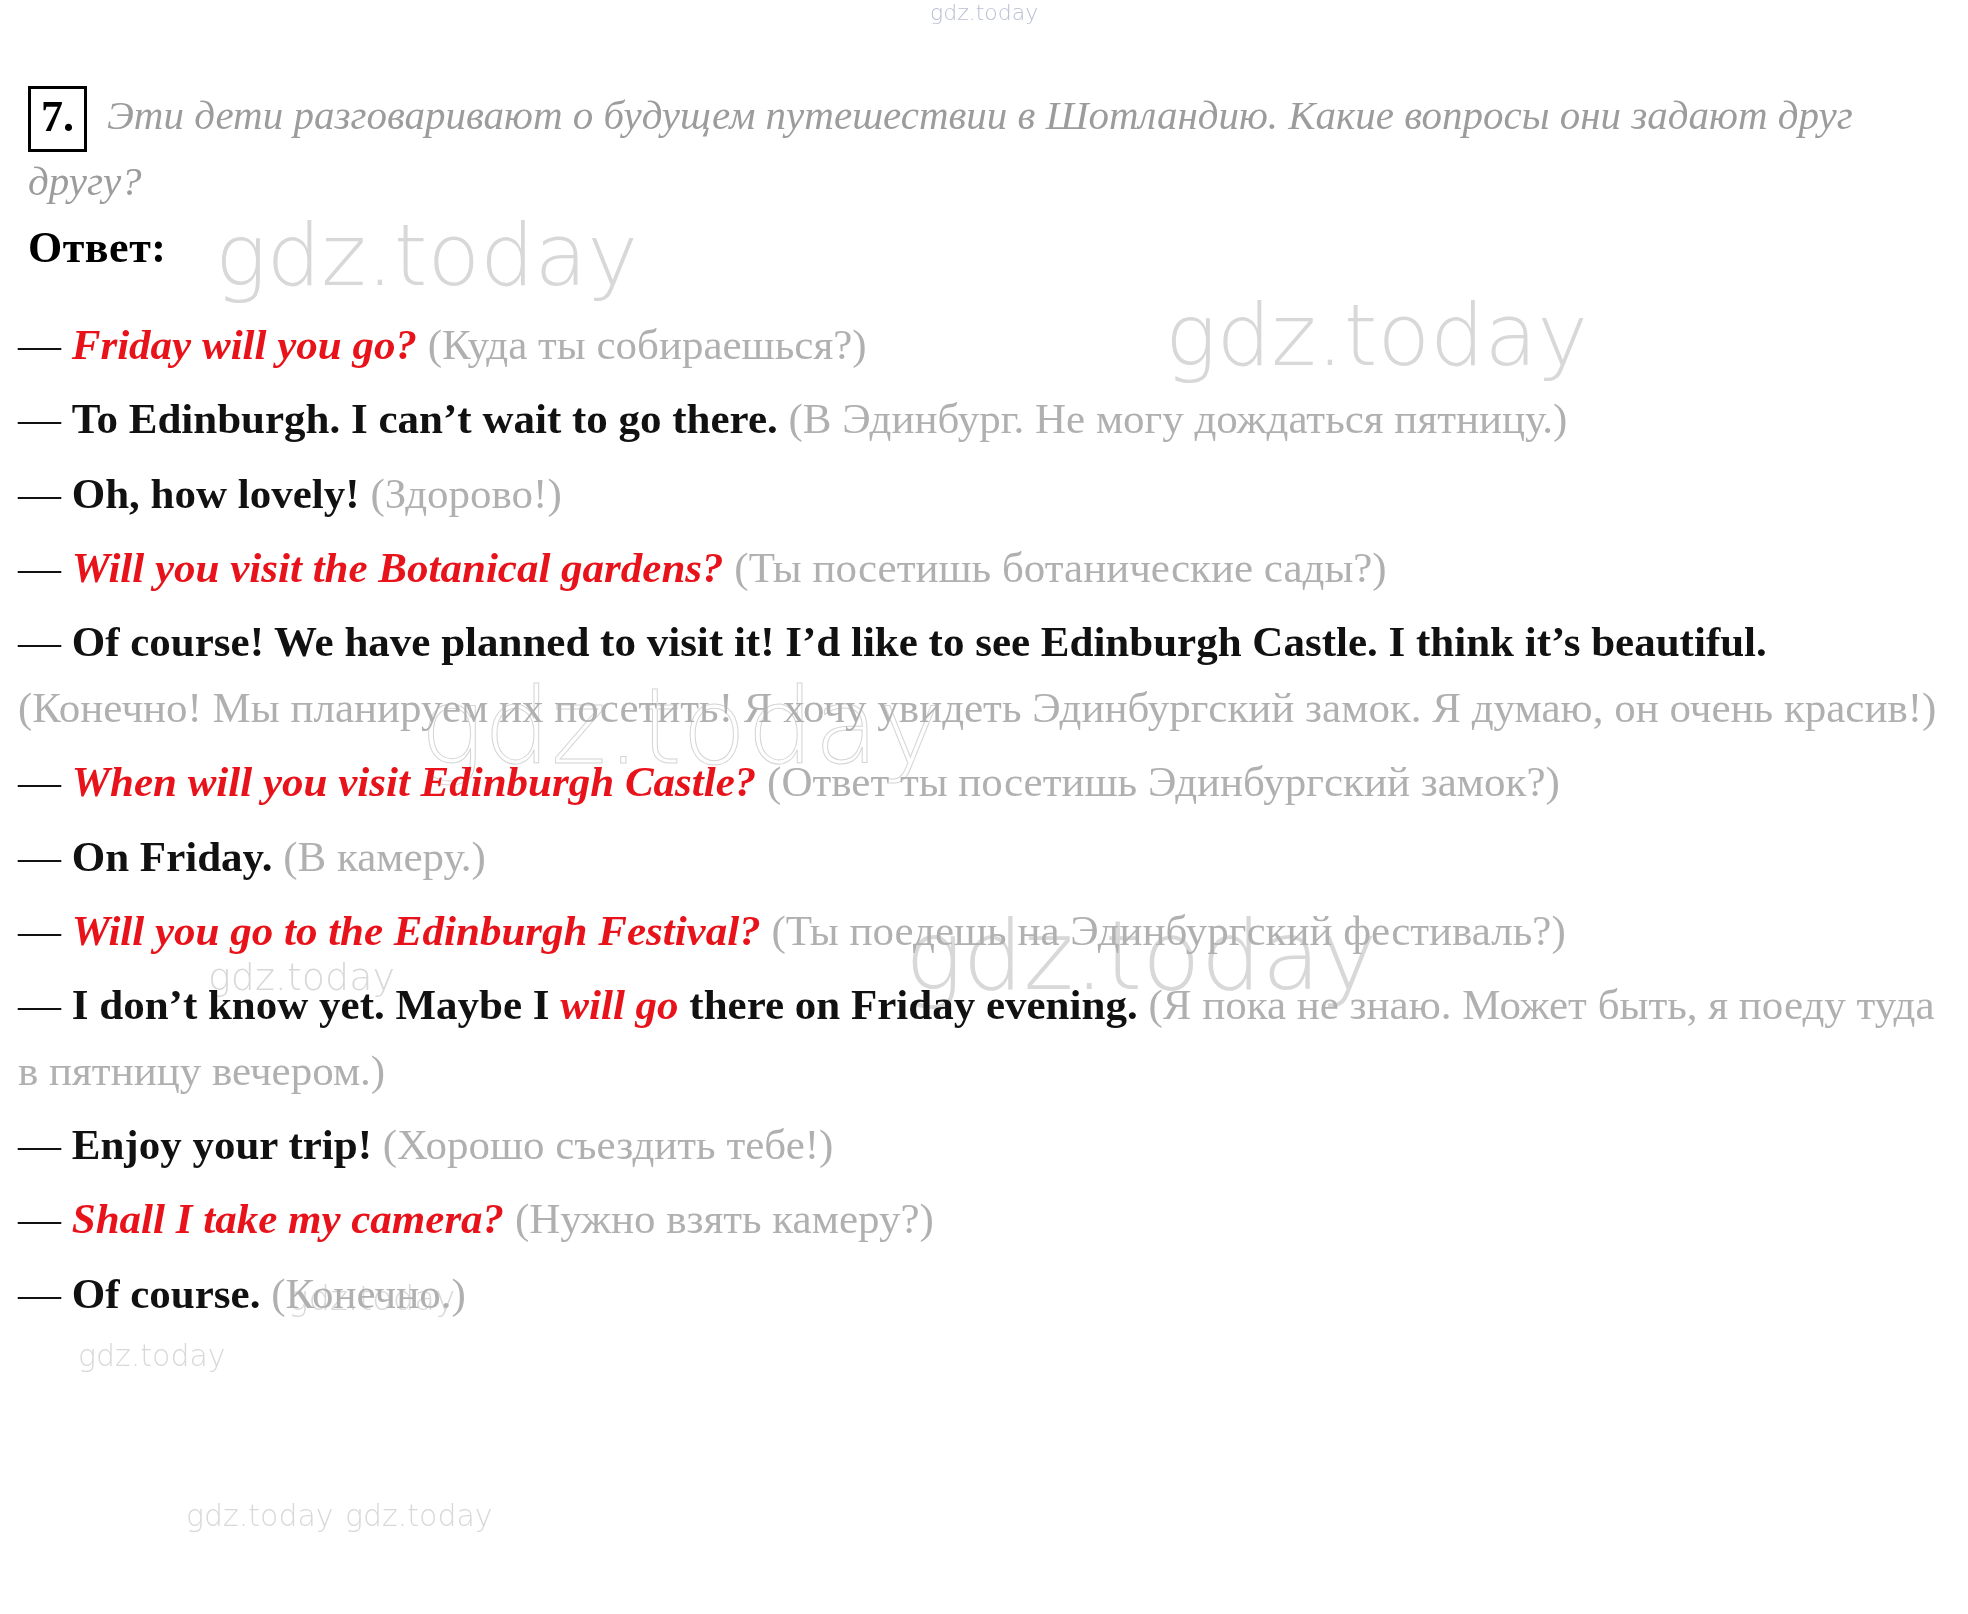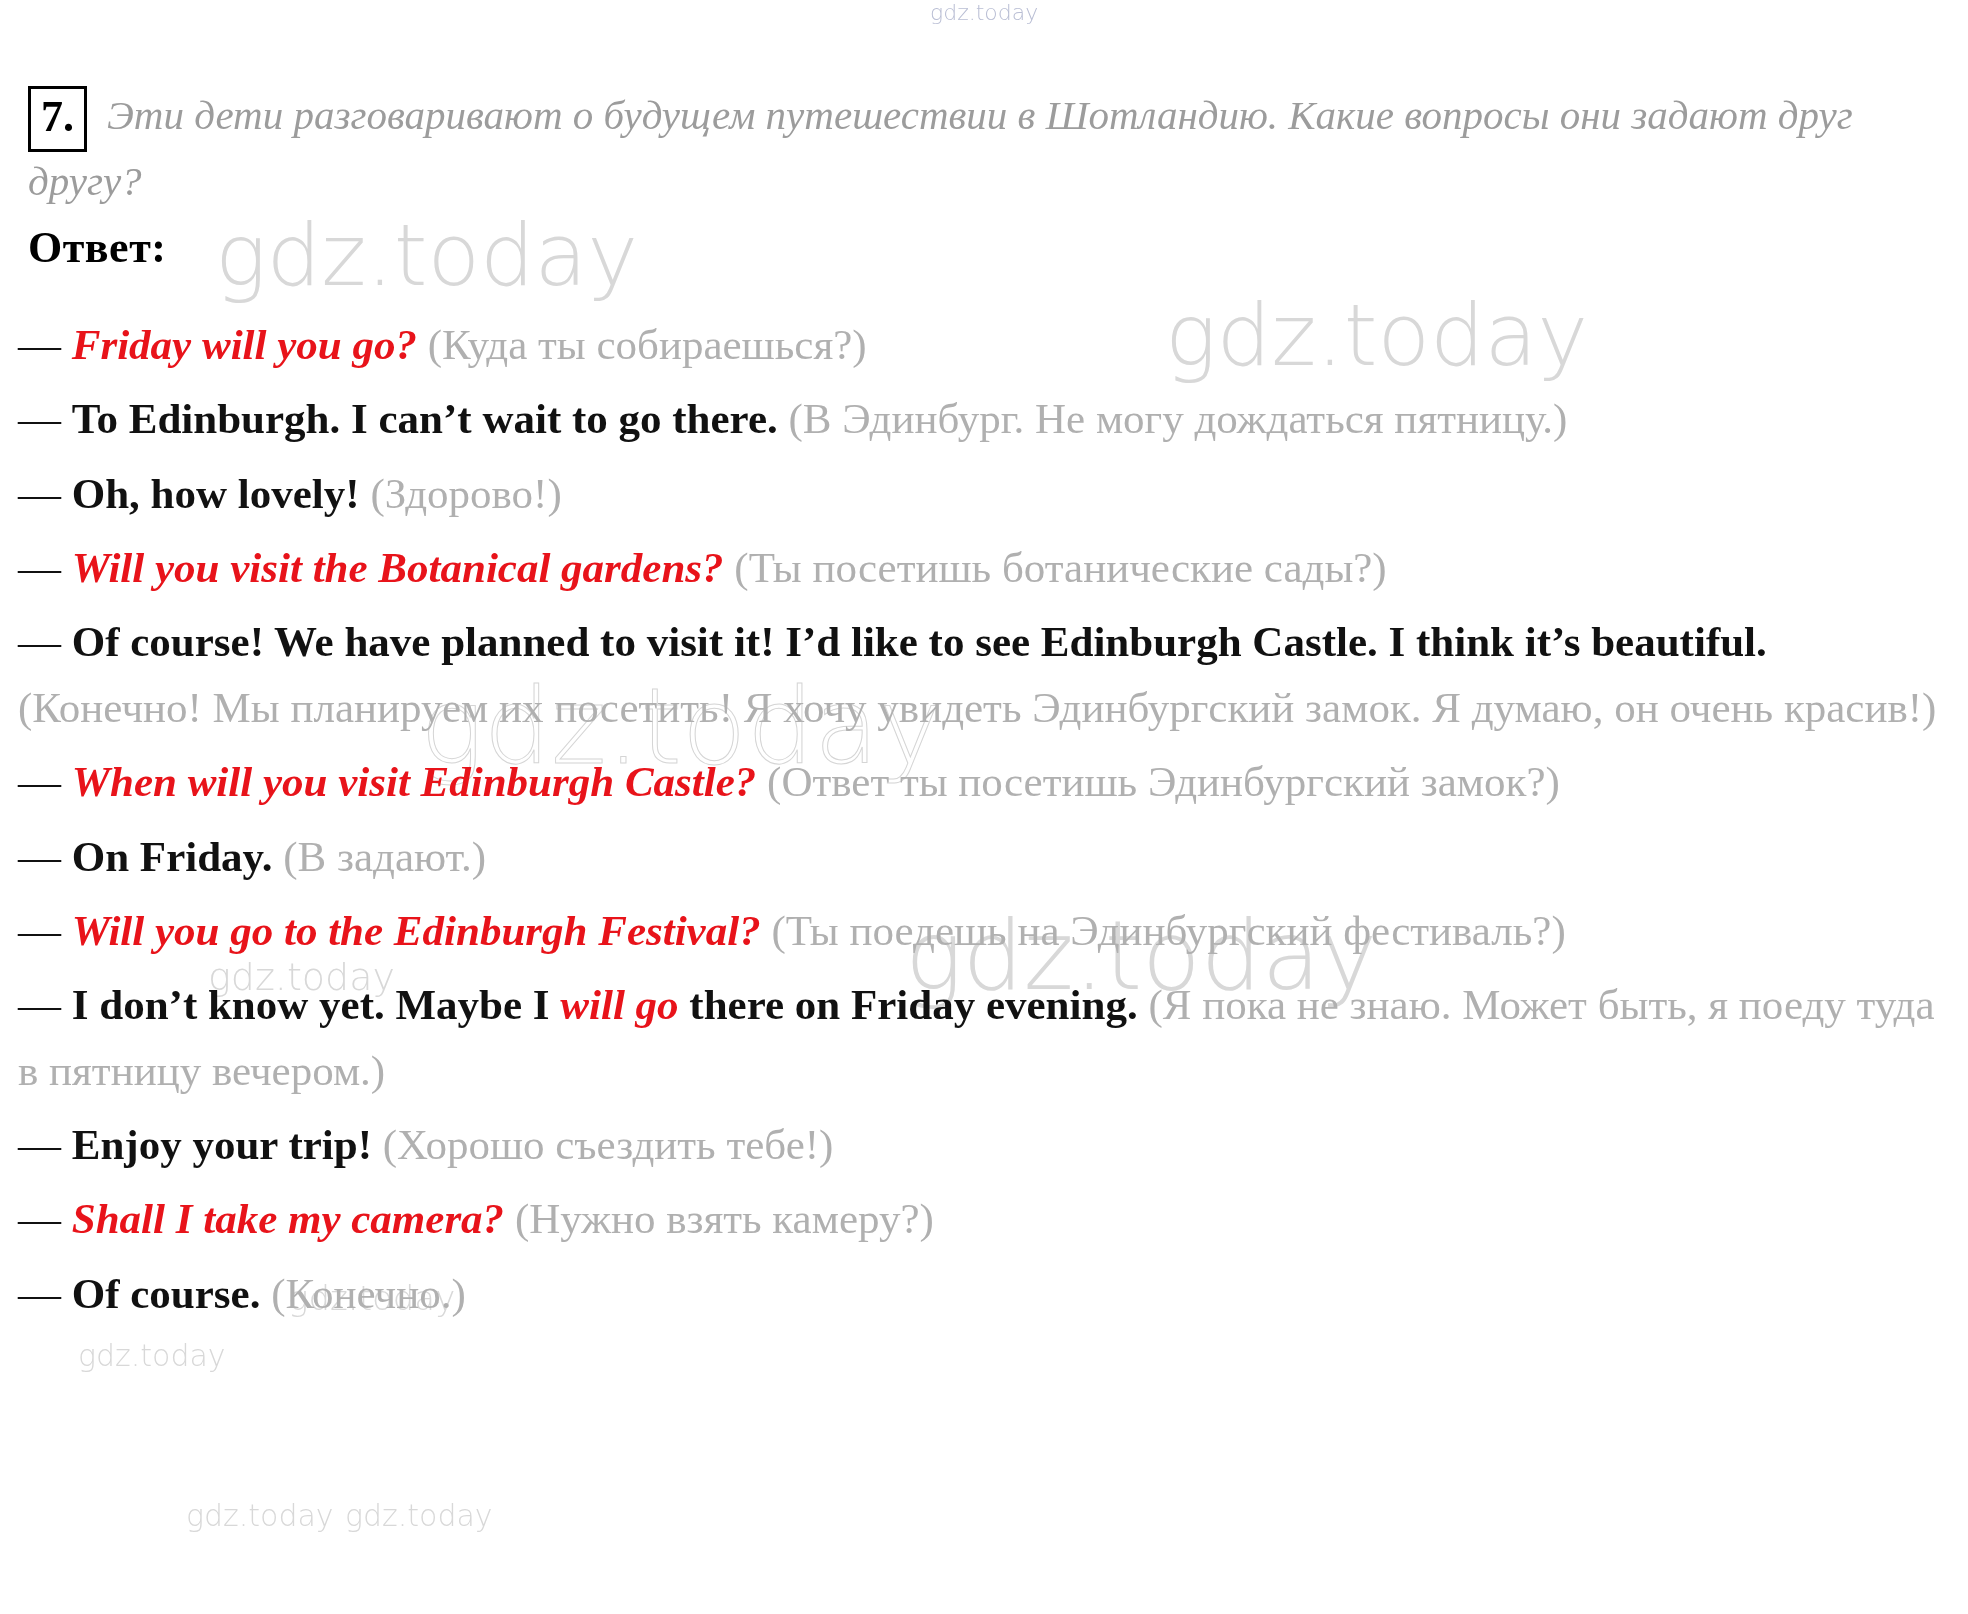--- a/index.html
+++ b/index.html
@@ -169,21 +169,21 @@
 
     <p class="line">
       <span class="dash">—</span>
       <span class="q">When will you visit Edinburgh Castle?</span>
       <span class="ru">(Ответ ты посетишь Эдинбургский замок?)</span>
     </p>
 
     <p class="line">
       <span class="dash">—</span>
       <span class="en">On Friday.</span>
-      <span class="ru">(В задают.)</span>
+      <span class="ru">(В камеру.)</span>
     </p>
 
     <p class="line">
       <span class="dash">—</span>
       <span class="q">Will you go to the Edinburgh Festival?</span>
       <span class="ru">(Ты поедешь на Эдинбургский фестиваль?)</span>
     </p>
 
     <p class="line">
       <span class="dash">—</span>

